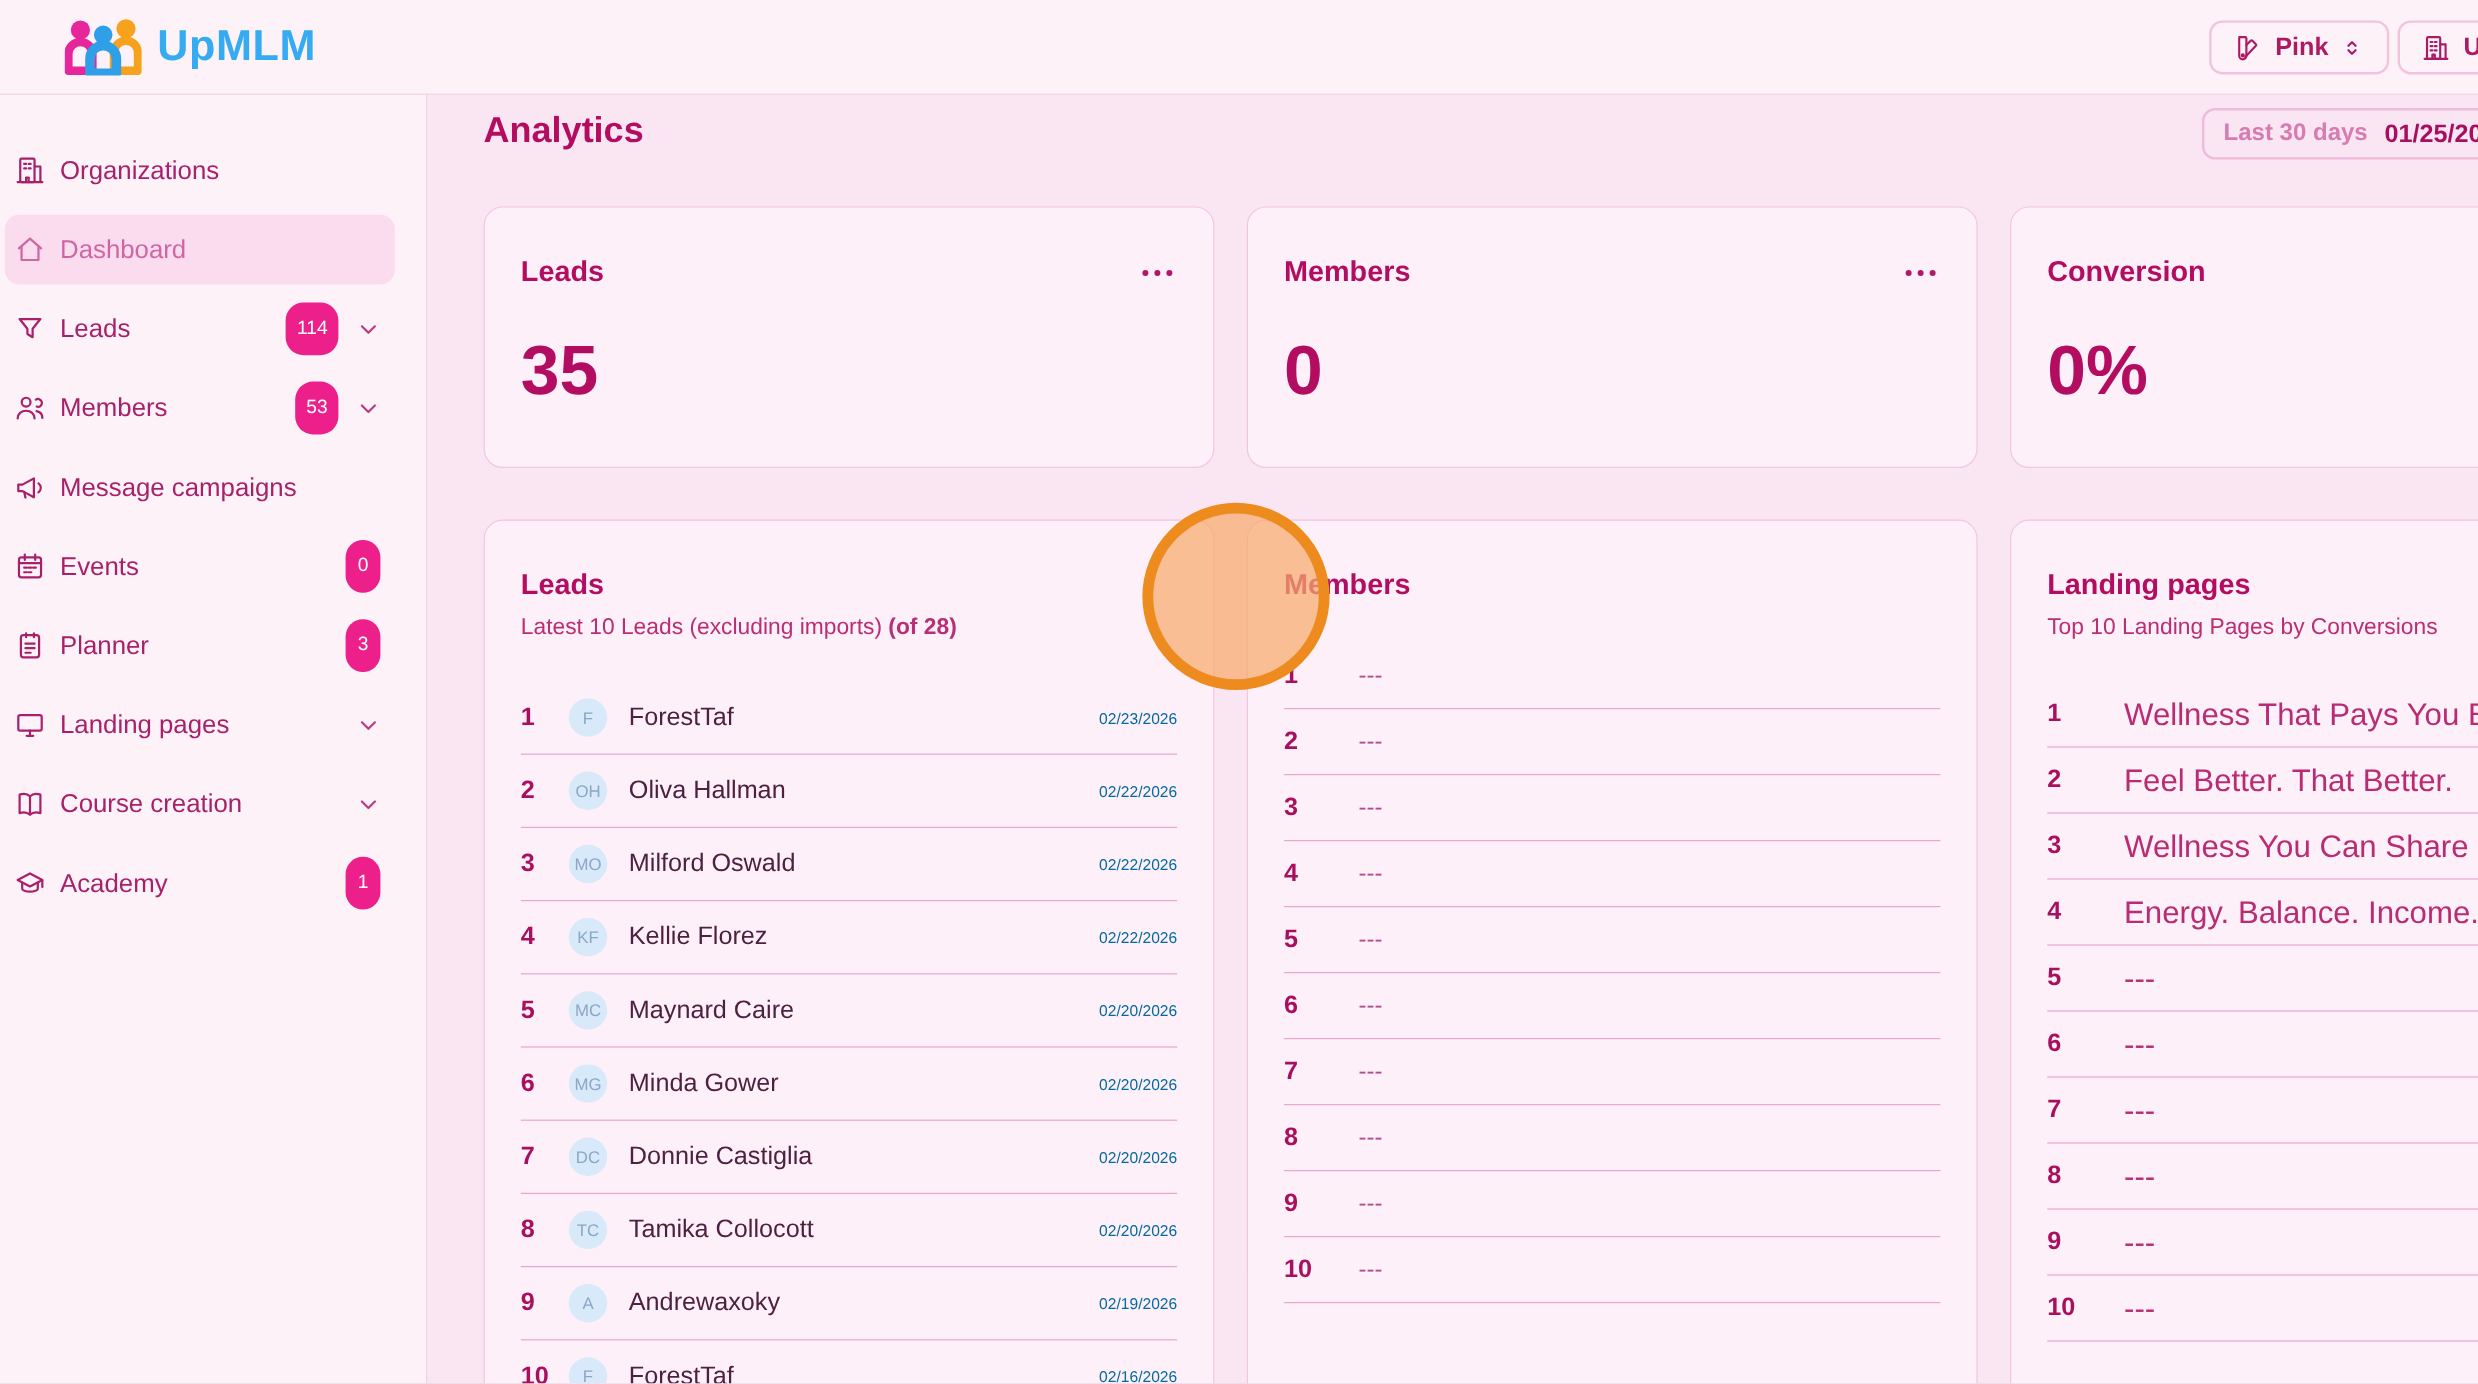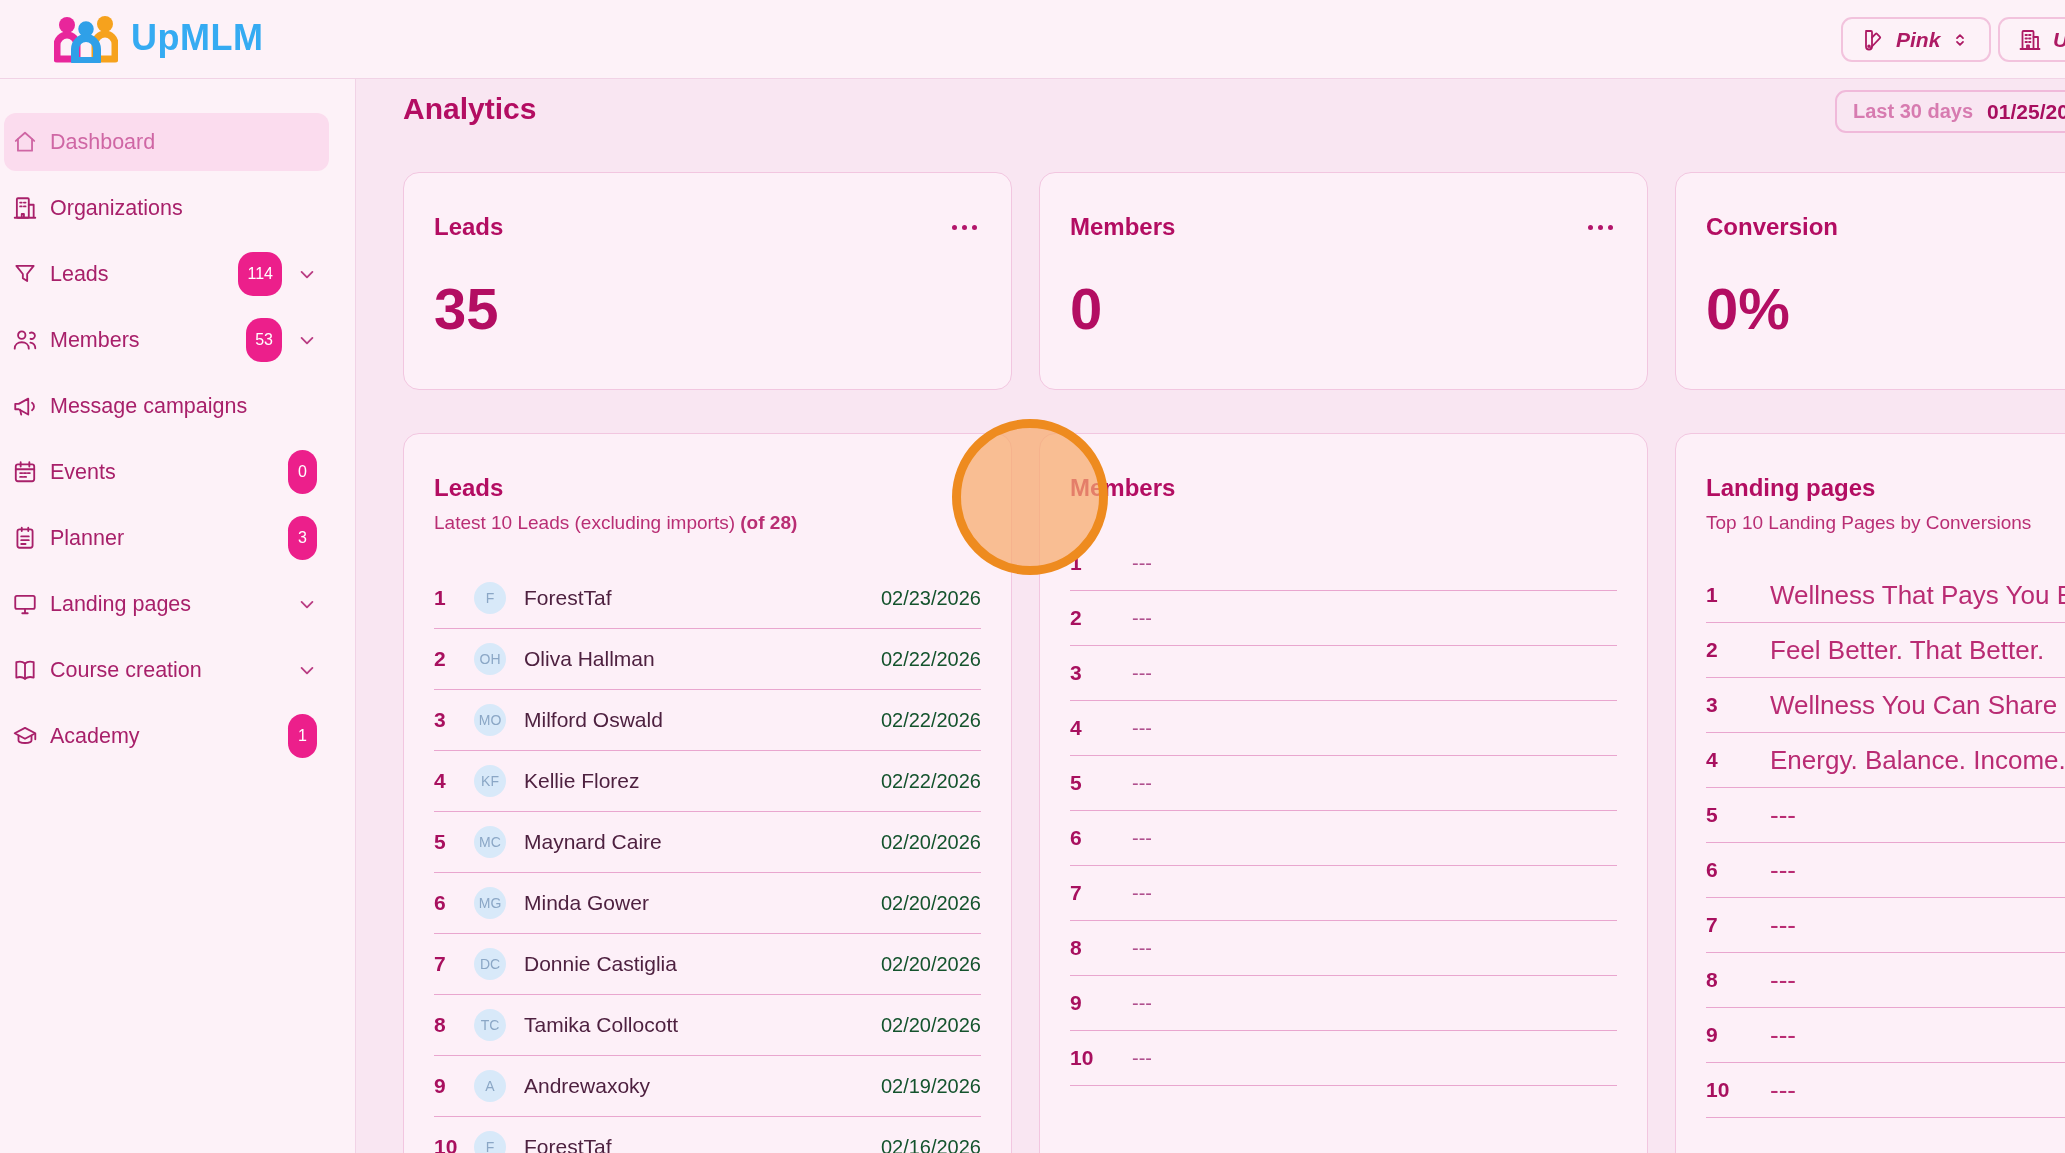--- a/index.html
+++ b/index.html
@@ -15,21 +15,21 @@
   
   .topbar {
     position:absolute; left:0; top:0; width:2065px; height:79px;
     background:var(--chrome-bg,#fdf2f8); border-bottom:1px solid #f1d3e6; z-index:6;
   }
   .logo { position:absolute; left:54px; top:13px; display:flex; align-items:center; gap:13px; cursor:pointer; }
   .logo-text { font-size:36px; font-weight:bold; color:var(--logo-blue,#35abf2); letter-spacing:.5px;text-align:center; }
   .top-btn {
     position:absolute; top:17px; height:45px; display:flex; align-items:center; gap:11px;
     padding:0 18px; border:2px solid #f2c3dd; border-radius:11px;
-    background:var(--chrome-bg,#fdf2f8); color:#ad1a64; font-weight:bold; font-size:21px; cursor:pointer;font-style:italic;
+    background:var(--chrome-bg,#fdf2f8); color:#ad1a64; font-weight:bold; font-size:21px; cursor:pointer;
   }
   .top-btn .ic { width:24px; height:24px; color:#ad1a64; }
   .theme-btn { left:1841px; width:150px; }
   .org-btn { left:1998px; width:160px; }
 
   
   .sidebar {
     position:absolute; left:0; top:79px; width:356px; bottom:0;
     background:var(--chrome-bg,#fdf2f8); border-right:1px solid #f1d3e6; z-index:5;
   }
@@ -78,21 +78,21 @@
   .row { display:flex; align-items:center; border-bottom:1px solid #e9a6cf; }
   .lead-row { height:61px; }
   .slim-row { height:55px; }
   .row-n { width:34px; font-size:21px; font-weight:bold; color:#a8105f; flex:0 0 auto; }
   .avatar {
     width:32px; height:32px; margin:0 18px 0 6px; border-radius:50%; flex:0 0 auto;
     background:#d8e9f9; color:#8ba7c6; font-size:14px;
     display:flex; align-items:center; justify-content:center;
   }
   .row-name { font-size:21px; color:#4e2140; white-space:nowrap; }
-  .row-date { margin-left:auto; font-size:20px; color:#14532d; white-space:nowrap; }
+  .row-date { margin-left:auto; font-size:13px; color:#0369a1; white-space:nowrap; }
   .row-dash { font-size:20px; color:#b04f8e; margin-left:28px; }
   .row-link { font-size:26px; color:#b92b73; margin-left:30px; white-space:nowrap; }
 
   
   .click-ring {
     position:absolute; left:952px; top:419px; width:156px; height:156px; border-radius:50%;
     border:9px solid var(--click-ring-orange,#ee8b1f); background:rgba(247,170,108,.72); z-index:40;
   }
 </style>
 </head>
@@ -138,39 +138,39 @@
           <path d="M15.5 9h4.5v12h-4.5M2.5 21h19M7.5 7h1.5M11 7h1.5M7.5 10.5h1.5M11 10.5h1.5M7.5 14h1.5M11 14h1.5M9 21v-3.5h2V21"></path>
         </svg>
       </span>
       <span>U</span>
     </button>
   </header>
 
   <nav class="sidebar">
     <div class="nav-list">
 
-    <div class="nav-item active">
+    <div class="nav-item">
+          <span class="nav-icon">
+            <svg viewBox="0 0 24 24" fill="none" stroke="currentColor" stroke-width="1.7" stroke-linecap="round" stroke-linejoin="round">
+              <rect x="4.5" y="3" width="11" height="18" rx="1"></rect>
+              <path d="M15.5 9h4.5v12h-4.5M2.5 21h19M7.5 7h1.5M11 7h1.5M7.5 10.5h1.5M11 10.5h1.5M9 21v-3.5h2V21"></path>
+            </svg>
+          </span>
+          <span class="nav-label">Organizations</span>
+          <span class="nav-spacer"></span>
+
+        </div>
+        <div class="nav-item active">
           <span class="nav-icon">
             <svg viewBox="0 0 24 24" fill="none" stroke="currentColor" stroke-width="1.7" stroke-linecap="round" stroke-linejoin="round">
               <path d="M3.5 11 12 3.5 20.5 11"></path>
               <path d="M5.5 9.5V20h13V9.5"></path>
             </svg>
           </span>
           <span class="nav-label">Dashboard</span>
-          <span class="nav-spacer"></span>
-
-        </div>
-        <div class="nav-item">
-          <span class="nav-icon">
-            <svg viewBox="0 0 24 24" fill="none" stroke="currentColor" stroke-width="1.7" stroke-linecap="round" stroke-linejoin="round">
-              <rect x="4.5" y="3" width="11" height="18" rx="1"></rect>
-              <path d="M15.5 9h4.5v12h-4.5M2.5 21h19M7.5 7h1.5M11 7h1.5M7.5 10.5h1.5M11 10.5h1.5M9 21v-3.5h2V21"></path>
-            </svg>
-          </span>
-          <span class="nav-label">Organizations</span>
           <span class="nav-spacer"></span>
 
         </div>
         <div class="nav-item">
           <span class="nav-icon">
             <svg viewBox="0 0 24 24" fill="none" stroke="currentColor" stroke-width="1.7" stroke-linecap="round" stroke-linejoin="round">
               <path d="M4 4.5h16l-6 7.5v6.5l-4-2.5V12Z"></path>
             </svg>
           </span>
           <span class="nav-label">Leads</span>

